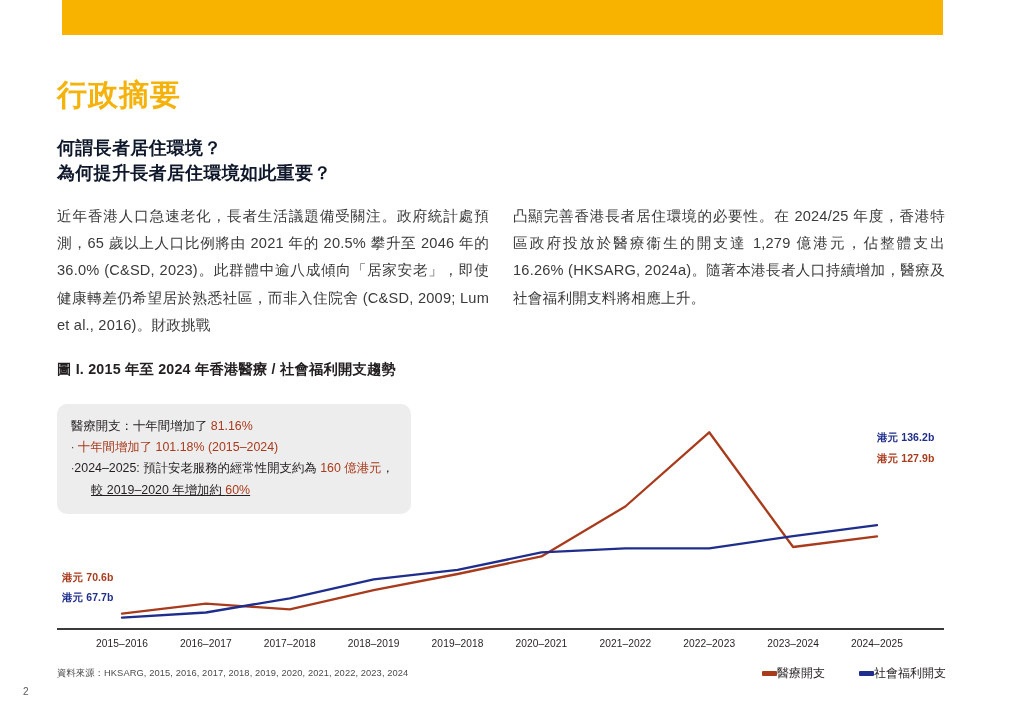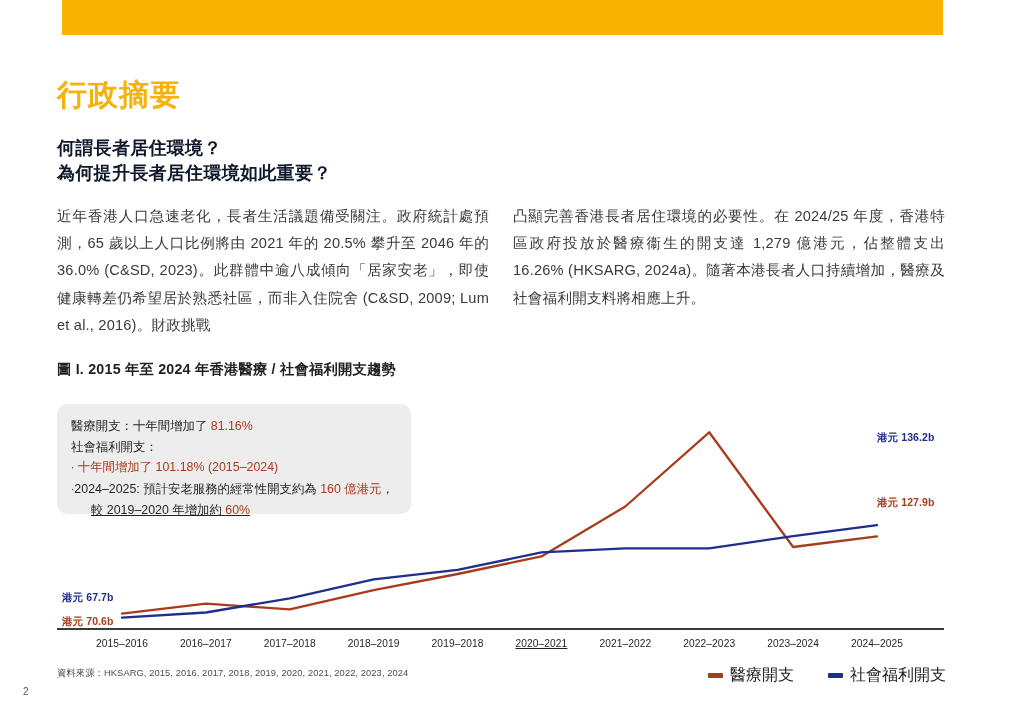--- a/index.html
+++ b/index.html
@@ -109,21 +109,21 @@
   }
   #chart-svg { display: block; }
 
   .endlabel {
     position: absolute;
     font-size: 10.5px;
     font-weight: bold;
     letter-spacing: .1px;
     white-space: nowrap;
   }
-  .endlabel.red  { color: #A93B1D; margin-top: 44px; }
+  .endlabel.red  { color: #A93B1D; }
   .endlabel.blue { color: #1F2E8C; }
 
   #label-health-start { left: 62px;  top: 571px; }
   #label-social-start { left: 62px;  top: 591px; }
   #label-social-end   { left: 877px; top: 431px; }
   #label-health-end   { left: 877px; top: 452px; }
 
   
   #axis-line {
     position: absolute;
@@ -164,22 +164,21 @@
     position: absolute;
     right: 78px;
     top: 665px;
     display: flex;
     gap: 34px;
     align-items: center;
   }
   .legend-item {
     display: flex;
     align-items: center;
-    gap: 7px;
-    font-size: 16px;
+    font-size: 12px;
     color: #231f20;
     white-space: nowrap;
   }
   .legend-swatch {
     width: 15px;
     height: 4.5px;
     border-radius: 1px;
     display: inline-block;
   }
   .legend-swatch.red  { background: #A93B1D; }
@@ -223,41 +222,40 @@
 
 <div class="endlabel red" id="label-health-start">港元 70.6b</div>
 <div class="endlabel blue" id="label-social-start">港元 67.7b</div>
 <div class="endlabel blue" id="label-social-end">港元 136.2b</div>
 <div class="endlabel red" id="label-health-end">港元 127.9b</div>
 
 <div id="callout-box">
   <div class="row">
     <span>醫療開支：十年間增加了 </span><span class="accent">81.16%</span>
   </div>
-  <div class="row">社會福利開支：</div>
   <div class="bullet-row">
     <span class="dot">·</span>
     <span class="accent">十年間增加了 101.18% (2015–2024)</span>
   </div>
   <div class="bullet-row">
     <span class="dot">·</span><span>2024–2025: 預計安老服務的經常性開支約為 </span><span class="accent">160 億港元</span><span>，</span>
   </div>
   <div class="cont">
     <span>較 2019–2020 年增加約 </span><span class="accent">60%</span>
   </div>
 </div>
 
 <div id="axis-line"></div>
 <div id="x-tick-row">
     <div class="x-tick" style="left: 65px;">2015–2016</div>
     <div class="x-tick" style="left: 148.889px;">2016–2017</div>
     <div class="x-tick" style="left: 232.778px;">2017–2018</div>
     <div class="x-tick" style="left: 316.667px;">2018–2019</div>
     <div class="x-tick" style="left: 400.556px;">2019–2018</div>
-    <div class="x-tick" style="left: 484.444px; text-decoration: underline;">2020–2021</div>
+    <div class="x-tick" style="left: 484.444px;">2020–2021</div>
     <div class="x-tick" style="left: 568.333px;">2021–2022</div>
     <div class="x-tick" style="left: 652.222px;">2022–2023</div>
     <div class="x-tick" style="left: 736.111px;">2023–2024</div>
     <div class="x-tick" style="left: 820px;">2024–2025</div>
   </div>
 
 <div id="source-note">資料來源：HKSARG, 2015, 2016, 2017, 2018, 2019, 2020, 2021, 2022, 2023, 2024</div>
 
 <div id="chart-legend">
     <div class="legend-item">

